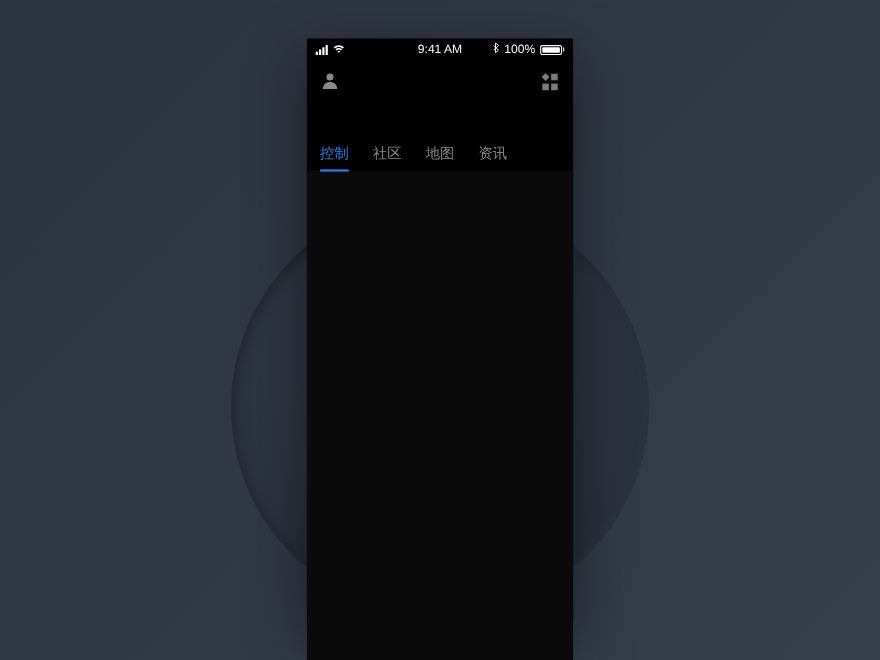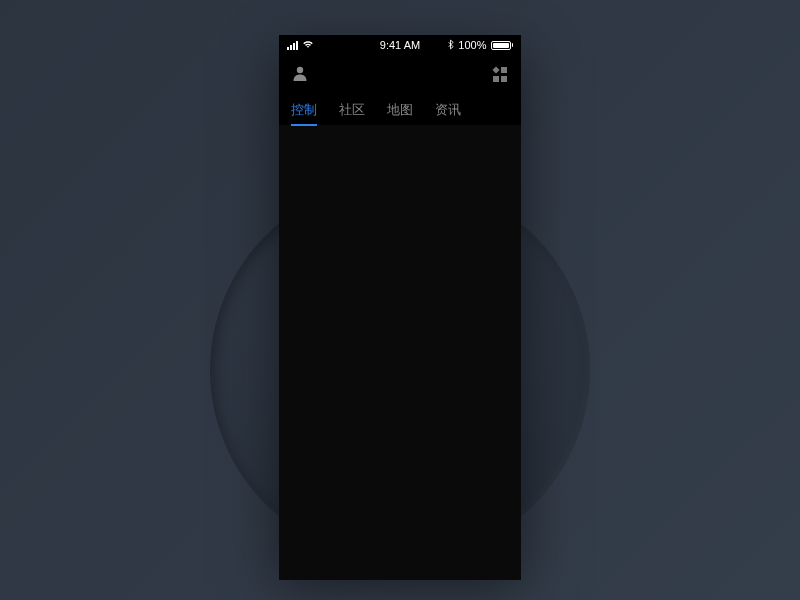--- a/index.html
+++ b/index.html
@@ -160,20 +160,21 @@
       padding: 0 12px;
       gap: 22px;
     }
     
     .tab {
       color: #888888;
       font-size: 13px;
       padding: 6px 0;
       position: relative;
       cursor: pointer;
+      margin-top: 30px;
     }
     
     .tab.active {
       color: #2e7ff0;
     }
     
     .tab.active::after {
       content: '';
       position: absolute;
       bottom: -1px;

